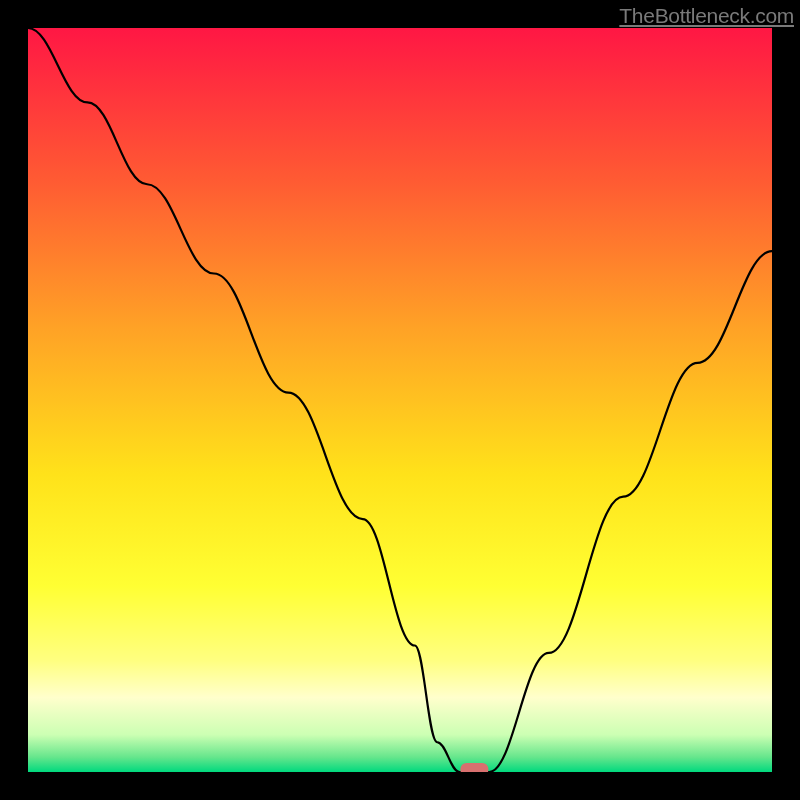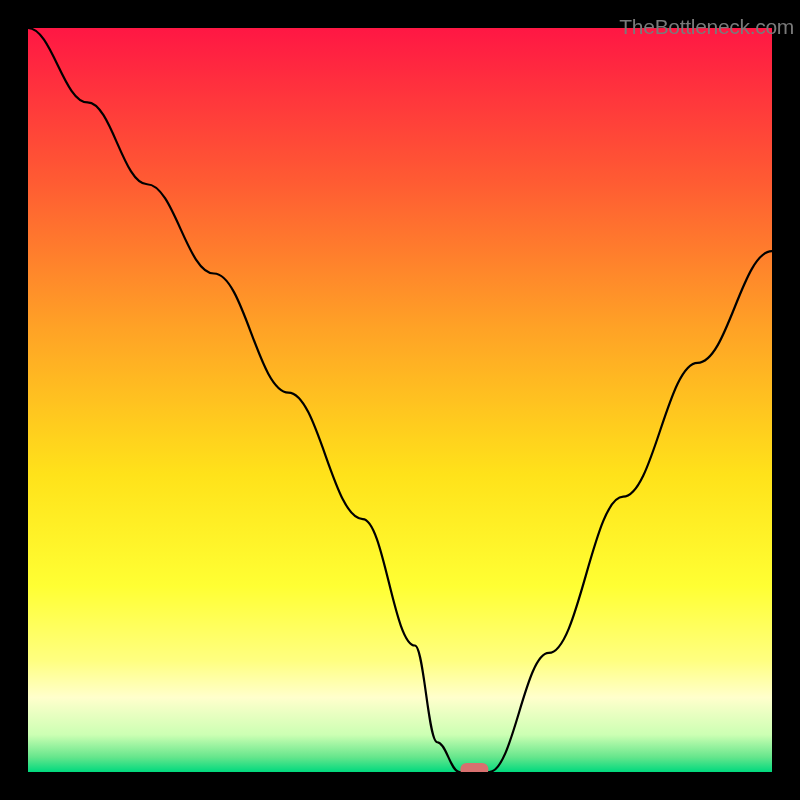--- a/index.html
+++ b/index.html
@@ -9,28 +9,29 @@
     width: 800px;
     height: 800px;
   }
   .chart-container {
     position: relative;
     width: 800px;
     height: 800px;
   }
   .watermark {
     position: absolute;
-    top: 15px;
+    top: 4px;
     right: 6px;
     font-family: Arial, Helvetica, sans-serif;
     font-size: 21px;
     font-weight: 400;
     color: #7a7a7a;
     z-index: 10;
     letter-spacing: -0.3px;
+    text-decoration: underline;
   }
   svg {
     display: block;
   }
 </style>
 </head>
 <body>
 
 <div class="chart-container">
   <div class="watermark">TheBottleneck.com</div>

